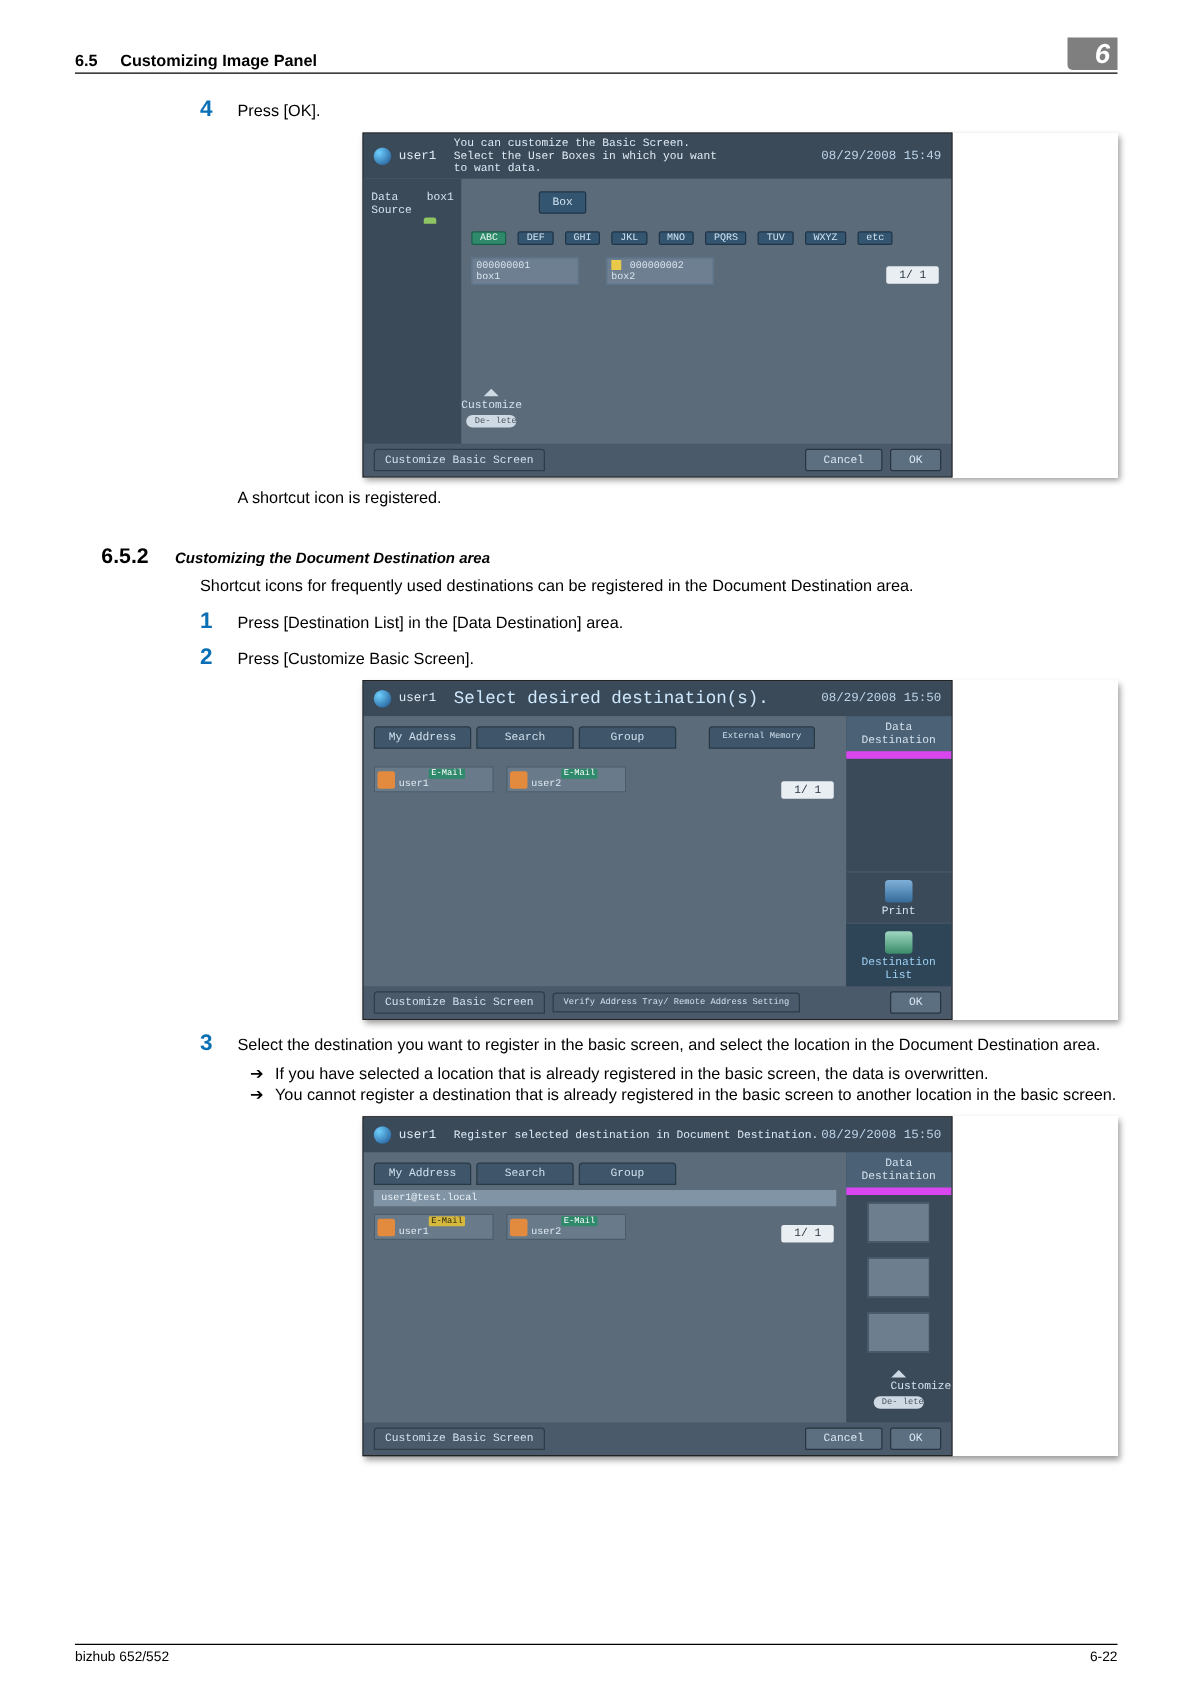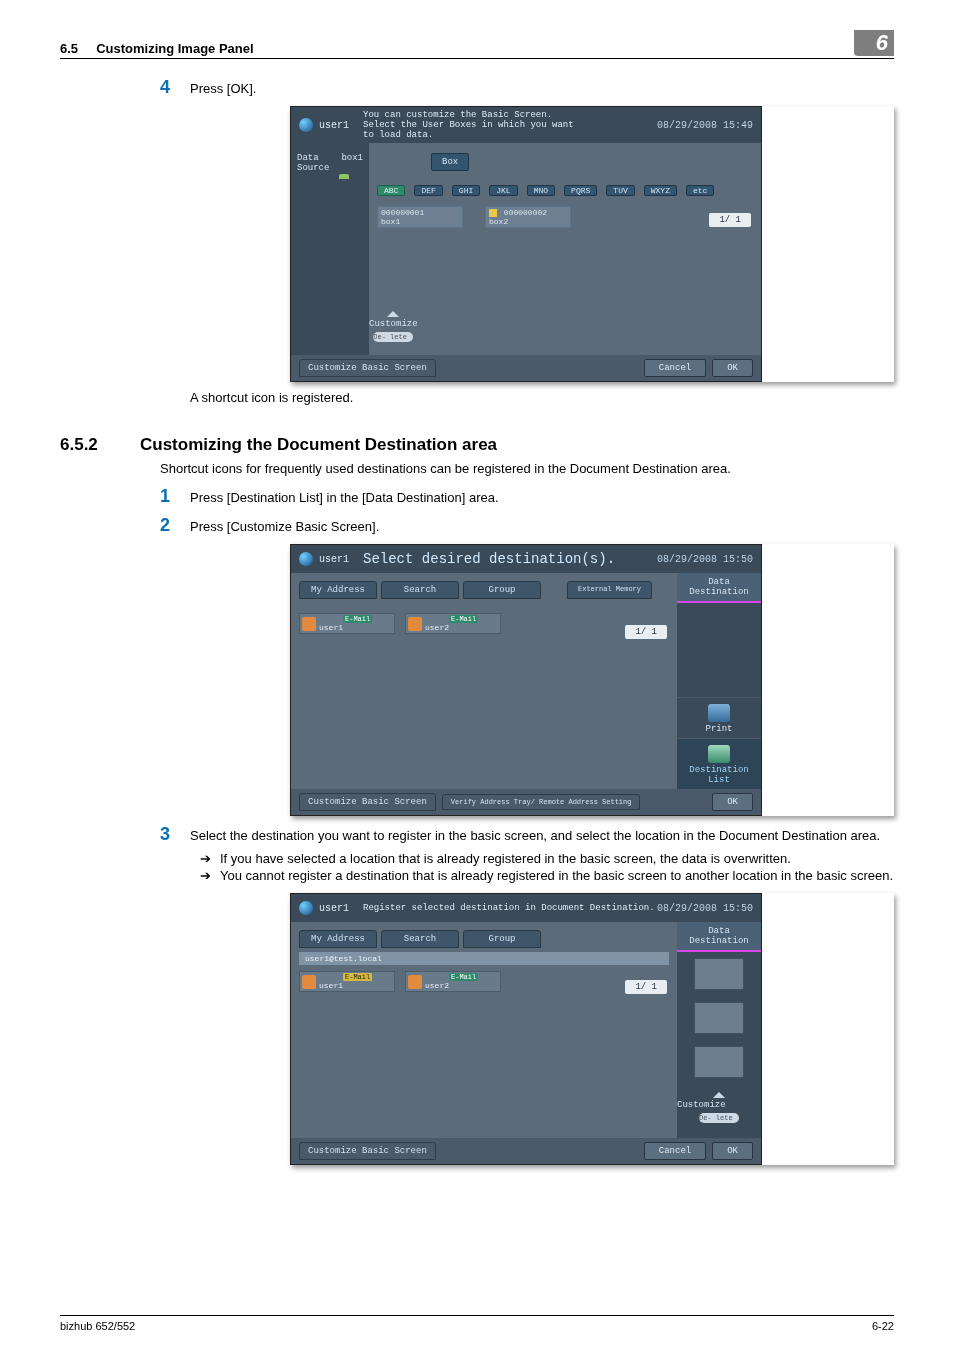--- a/index.html
+++ b/index.html
@@ -66,24 +66,26 @@
 
   .subheading-row {
     display: flex;
     align-items: baseline;
     margin: 30px 0 6px 0;
   }
   .subheading-num {
     font-size: 17px;
     font-weight: bold;
     width: 80px;
+    text-align: center;
   }
   .subheading-text {
-    font-size: 17px;
+    font-size: 12px;
     font-weight: bold;
+    font-style: italic;
   }
 
   .subnote {
     font-size: 13px;
     margin: 6px 0 10px 100px;
   }
 
   .bullets {
     margin: 4px 0 10px 140px;
     font-size: 13px;
@@ -163,21 +165,21 @@
     top:-5px; left:4px;
     width:10px;height:5px;
     background:#8fc462;
     border-radius:2px 2px 0 0;
   }
   .left-icon + .left-label { text-align: center; }
 
   .customize-block {
     margin-top: auto;
     padding: 4px 0 4px 0;
-    text-align: left;
+    text-align: right;
   }
   .customize-block .caret {
     width: 0;height:0;
     border-left:6px solid transparent;
     border-right:6px solid transparent;
     border-bottom:6px solid #cfd9e3;
     margin: 0 auto 2px auto;
   }
   .customize-block .txt { font-size:9px; }
   .pill-small {
@@ -272,21 +274,21 @@
     background: #3a4a59;
     display: flex;
     flex-direction: column;
     padding: 0;
   }
   .right-head {
     background: #4a6176;
     font-size: 9px;
     padding: 4px 4px;
     text-align: center;
-    border-bottom:2px solid #d946ef;
+    border-bottom:6px solid #d946ef;
   }
   .right-slot {
     margin: 6px auto;
     width: 48px;
     height: 30px;
     background: #6d7f8f;
     border: 1px solid #3f5161;
   }
   .right-item {
     text-align: center;
@@ -380,21 +382,21 @@
   </div>
 
   <div class="panel-wrap">
     <div class="panel">
       <div class="titlebar">
         <span class="user-icon"></span>
         <span class="user-label">user1</span>
         <span class="msg">
           <span>You can customize the Basic Screen.</span><br>
           <span>Select the User Boxes in which you want</span><br>
-          <span>to load data.</span>
+          <span>to want data.</span>
         </span>
         <span class="timestamp">08/29/2008 15:49</span>
       </div>
       <div class="panel-body">
         <div class="left-rail">
           <div class="left-label">Data Source</div>
           <div class="left-icon"></div>
           <div class="left-label">box1</div>
           <div class="customize-block">
             <div class="caret"></div>

